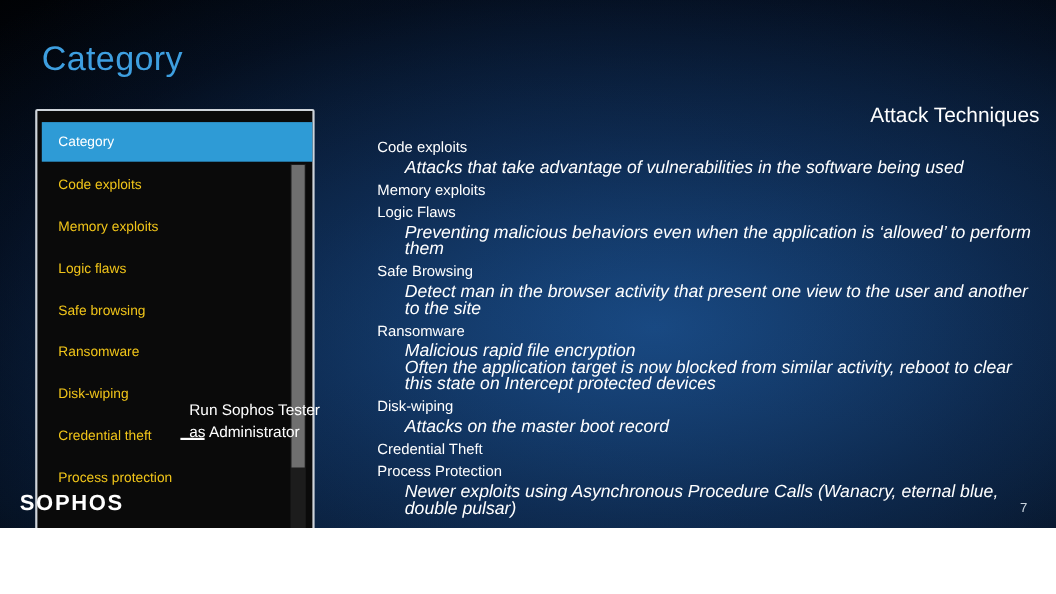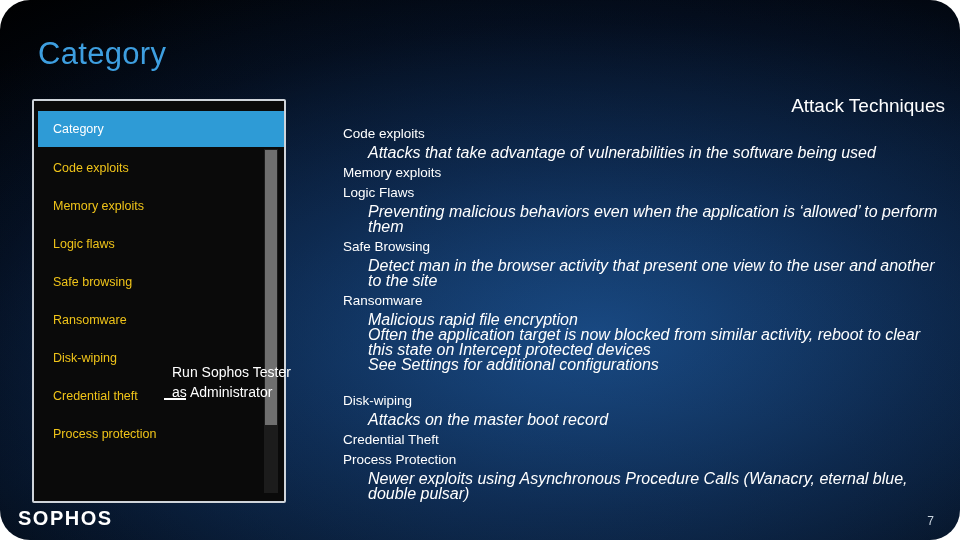--- a/index.html
+++ b/index.html
@@ -8,26 +8,25 @@
   }
   body {
     width: 960px;
     height: 540px;
     overflow: hidden;
     font-family: "Liberation Sans", sans-serif;
   }
   .slide {
     position: relative;
     width: 960px;
-    height: 540px;
+    height: 480px;
     background:
       radial-gradient(ellipse 900px 460px at 62% 62%, rgba(24,70,125,0.95) 0%, rgba(13,40,78,0.75) 38%, rgba(4,14,32,0.6) 68%, rgba(0,0,0,0.9) 100%),
       linear-gradient(160deg, #000000 0%, #02060f 30%, #061426 55%, #020508 100%);
     overflow: hidden;
-    border-radius: 30px;
   }
   .slide::after {
     content: "";
     position: absolute;
     left: 0; top: 0; right: 0; bottom: 0;
     background: radial-gradient(ellipse 1100px 620px at 55% 70%, rgba(30,90,160,0.28) 0%, rgba(0,0,0,0) 70%);
     pointer-events: none;
   }
   .slide-title {
     position: absolute;
@@ -139,21 +138,21 @@
     font-size: 16px;
     color: #ffffff;
     margin: 0 0 4px 43px;
     line-height: 15px;
     font-style: italic;
   }
   .desc.tight {
     margin-bottom: 0;
   }
   .desc-wrap {
-    margin-bottom: 20px;
+    margin-bottom: 4px;
   }
 
   
   .sophos-logo {
     position: absolute;
     left: 18px;
     bottom: 10px;
     font-size: 20px;
     font-weight: bold;
     letter-spacing: 1.5px;
@@ -217,21 +216,20 @@
     <div>
       <div class="cat">Safe Browsing</div>
       <div class="desc">Detect man in the browser activity that present one view to the user and another to the site</div>
     </div>
 
     <div>
       <div class="cat">Ransomware</div>
       <div class="desc-wrap">
         <div class="desc tight">Malicious rapid file encryption</div>
         <div class="desc tight">Often the application target is now blocked from similar activity, reboot to clear this state on Intercept protected devices</div>
-        <div class="desc tight">See Settings for additional configurations</div>
       </div>
     </div>
 
     <div>
       <div class="cat">Disk-wiping</div>
       <div class="desc">Attacks on the master boot record</div>
     </div>
 
     <div>
       <div class="cat">Credential Theft</div>

